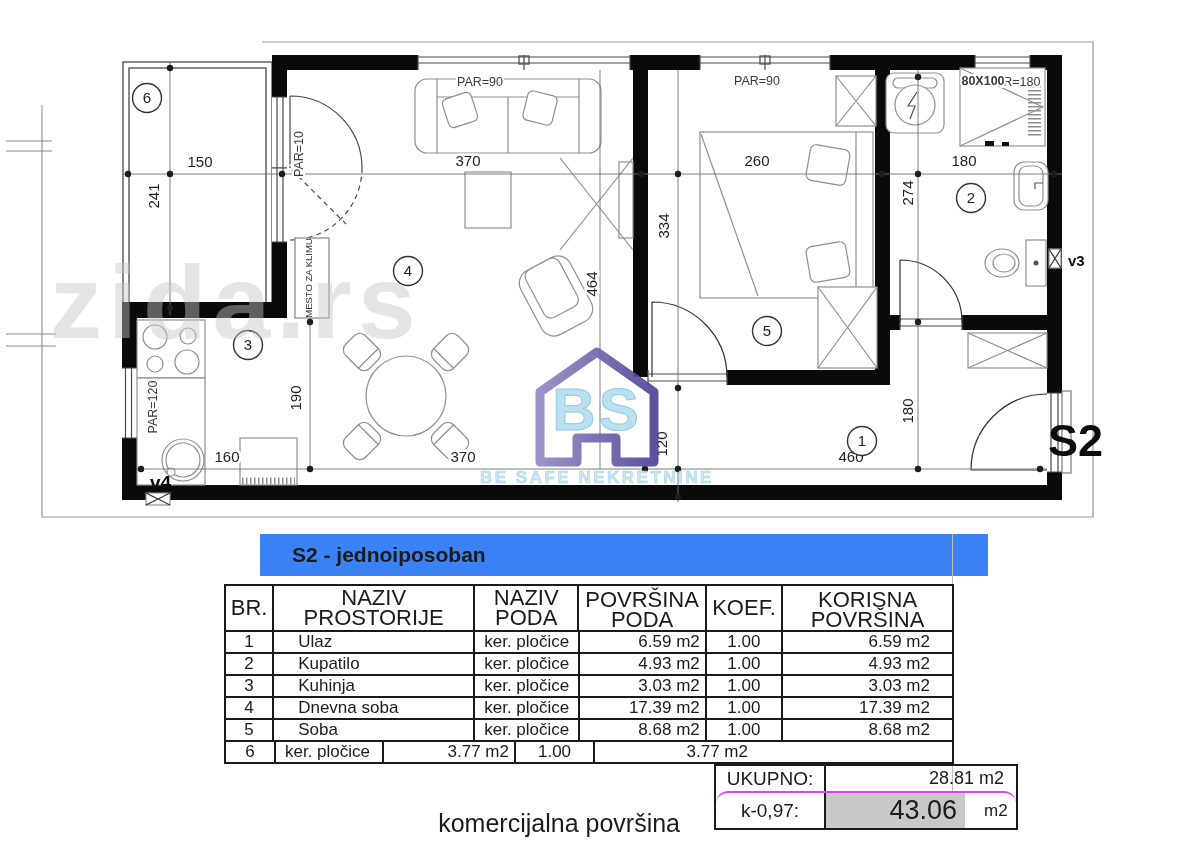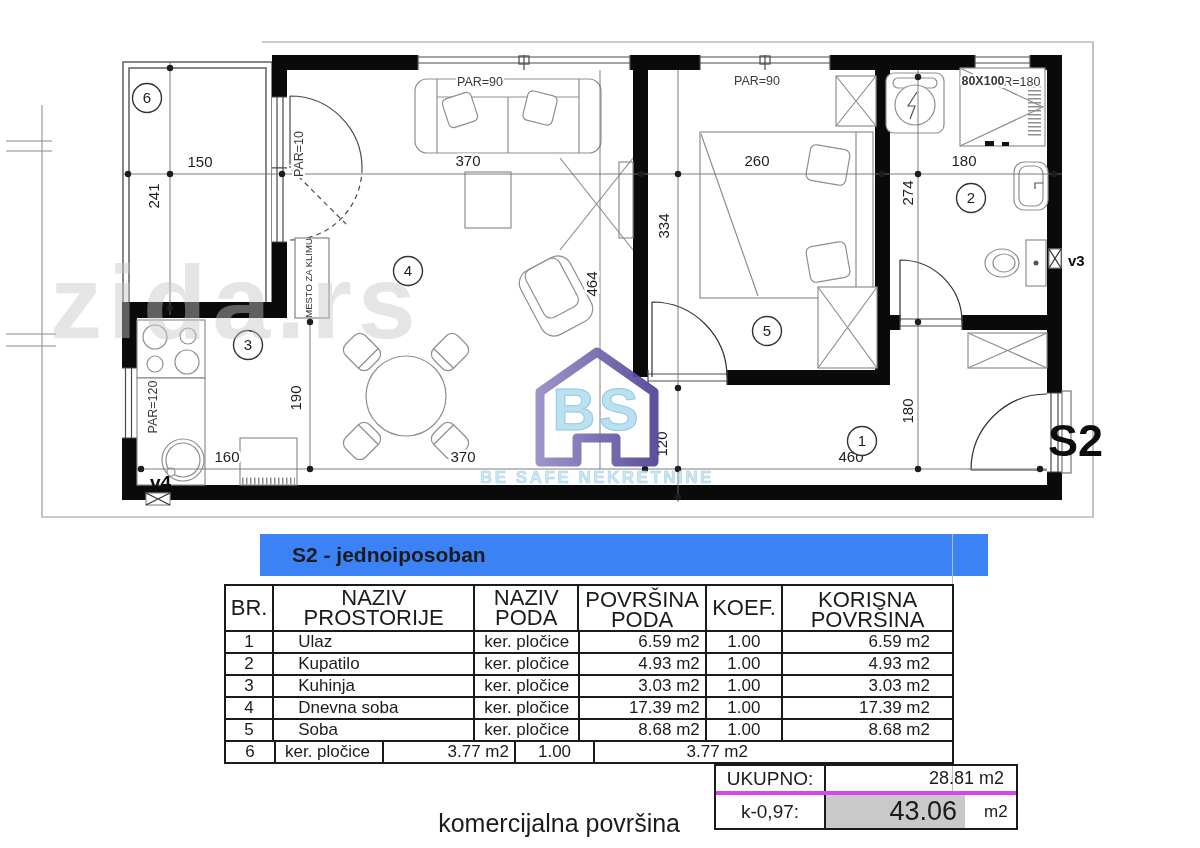--- a/index.html
+++ b/index.html
@@ -23,21 +23,21 @@
   .hcell{flex-direction:column;justify-content:center;text-align:center;line-height:20px;font-size:22px;}
   .c-br{width:50px;justify-content:center;}
   .c-naziv{width:208px;padding-left:24px;}
   .c-vrsta{width:108px;padding-left:9px;}
   .c-pov{width:132px;justify-content:flex-end;padding-right:5px;}
   .c-koef{width:79px;justify-content:center;}
   .c-kor{width:175px;justify-content:flex-end;padding-right:22px;}
   .hcell.c-naziv,.hcell.c-vrsta,.hcell.c-pov,.hcell.c-kor{padding:0;align-items:center;}
   .summary{position:absolute;left:690px;top:764px;width:304px;border:2px solid #1a1a1a;box-sizing:border-box;margin-left:24px;}
   .sumrow{display:flex;height:25px;}
-  .sumrow2{display:flex;height:37px;border-top:4px solid #d946ef;box-sizing:border-box;}
+  .sumrow2{display:flex;height:37px;border-top:2px solid #d946ef;box-sizing:border-box;border-radius:12px;}
   .sumlabel{width:110px;border-right:2px solid #1a1a1a;box-sizing:border-box;display:flex;
             align-items:center;justify-content:center;font-size:19px;}
   .sumval{flex:1;display:flex;align-items:center;justify-content:flex-end;padding-right:12px;font-size:18px;}
   .kcell{width:110px;border-right:2px solid #1a1a1a;box-sizing:border-box;display:flex;
          align-items:center;justify-content:center;font-size:19px;}
   .totalcell{flex:1;display:flex;align-items:center;}
   .totalgray{flex:1;height:100%;background:#c9c9c9;display:flex;align-items:center;
              justify-content:flex-end;padding-right:8px;font-size:27px;font-weight:normal;box-sizing:border-box;}
   .totalunit{width:32px;font-size:17px;padding-left:19px;}
   .kom{position:absolute;left:350px;top:778px;width:334px;height:34px;line-height:34px;

